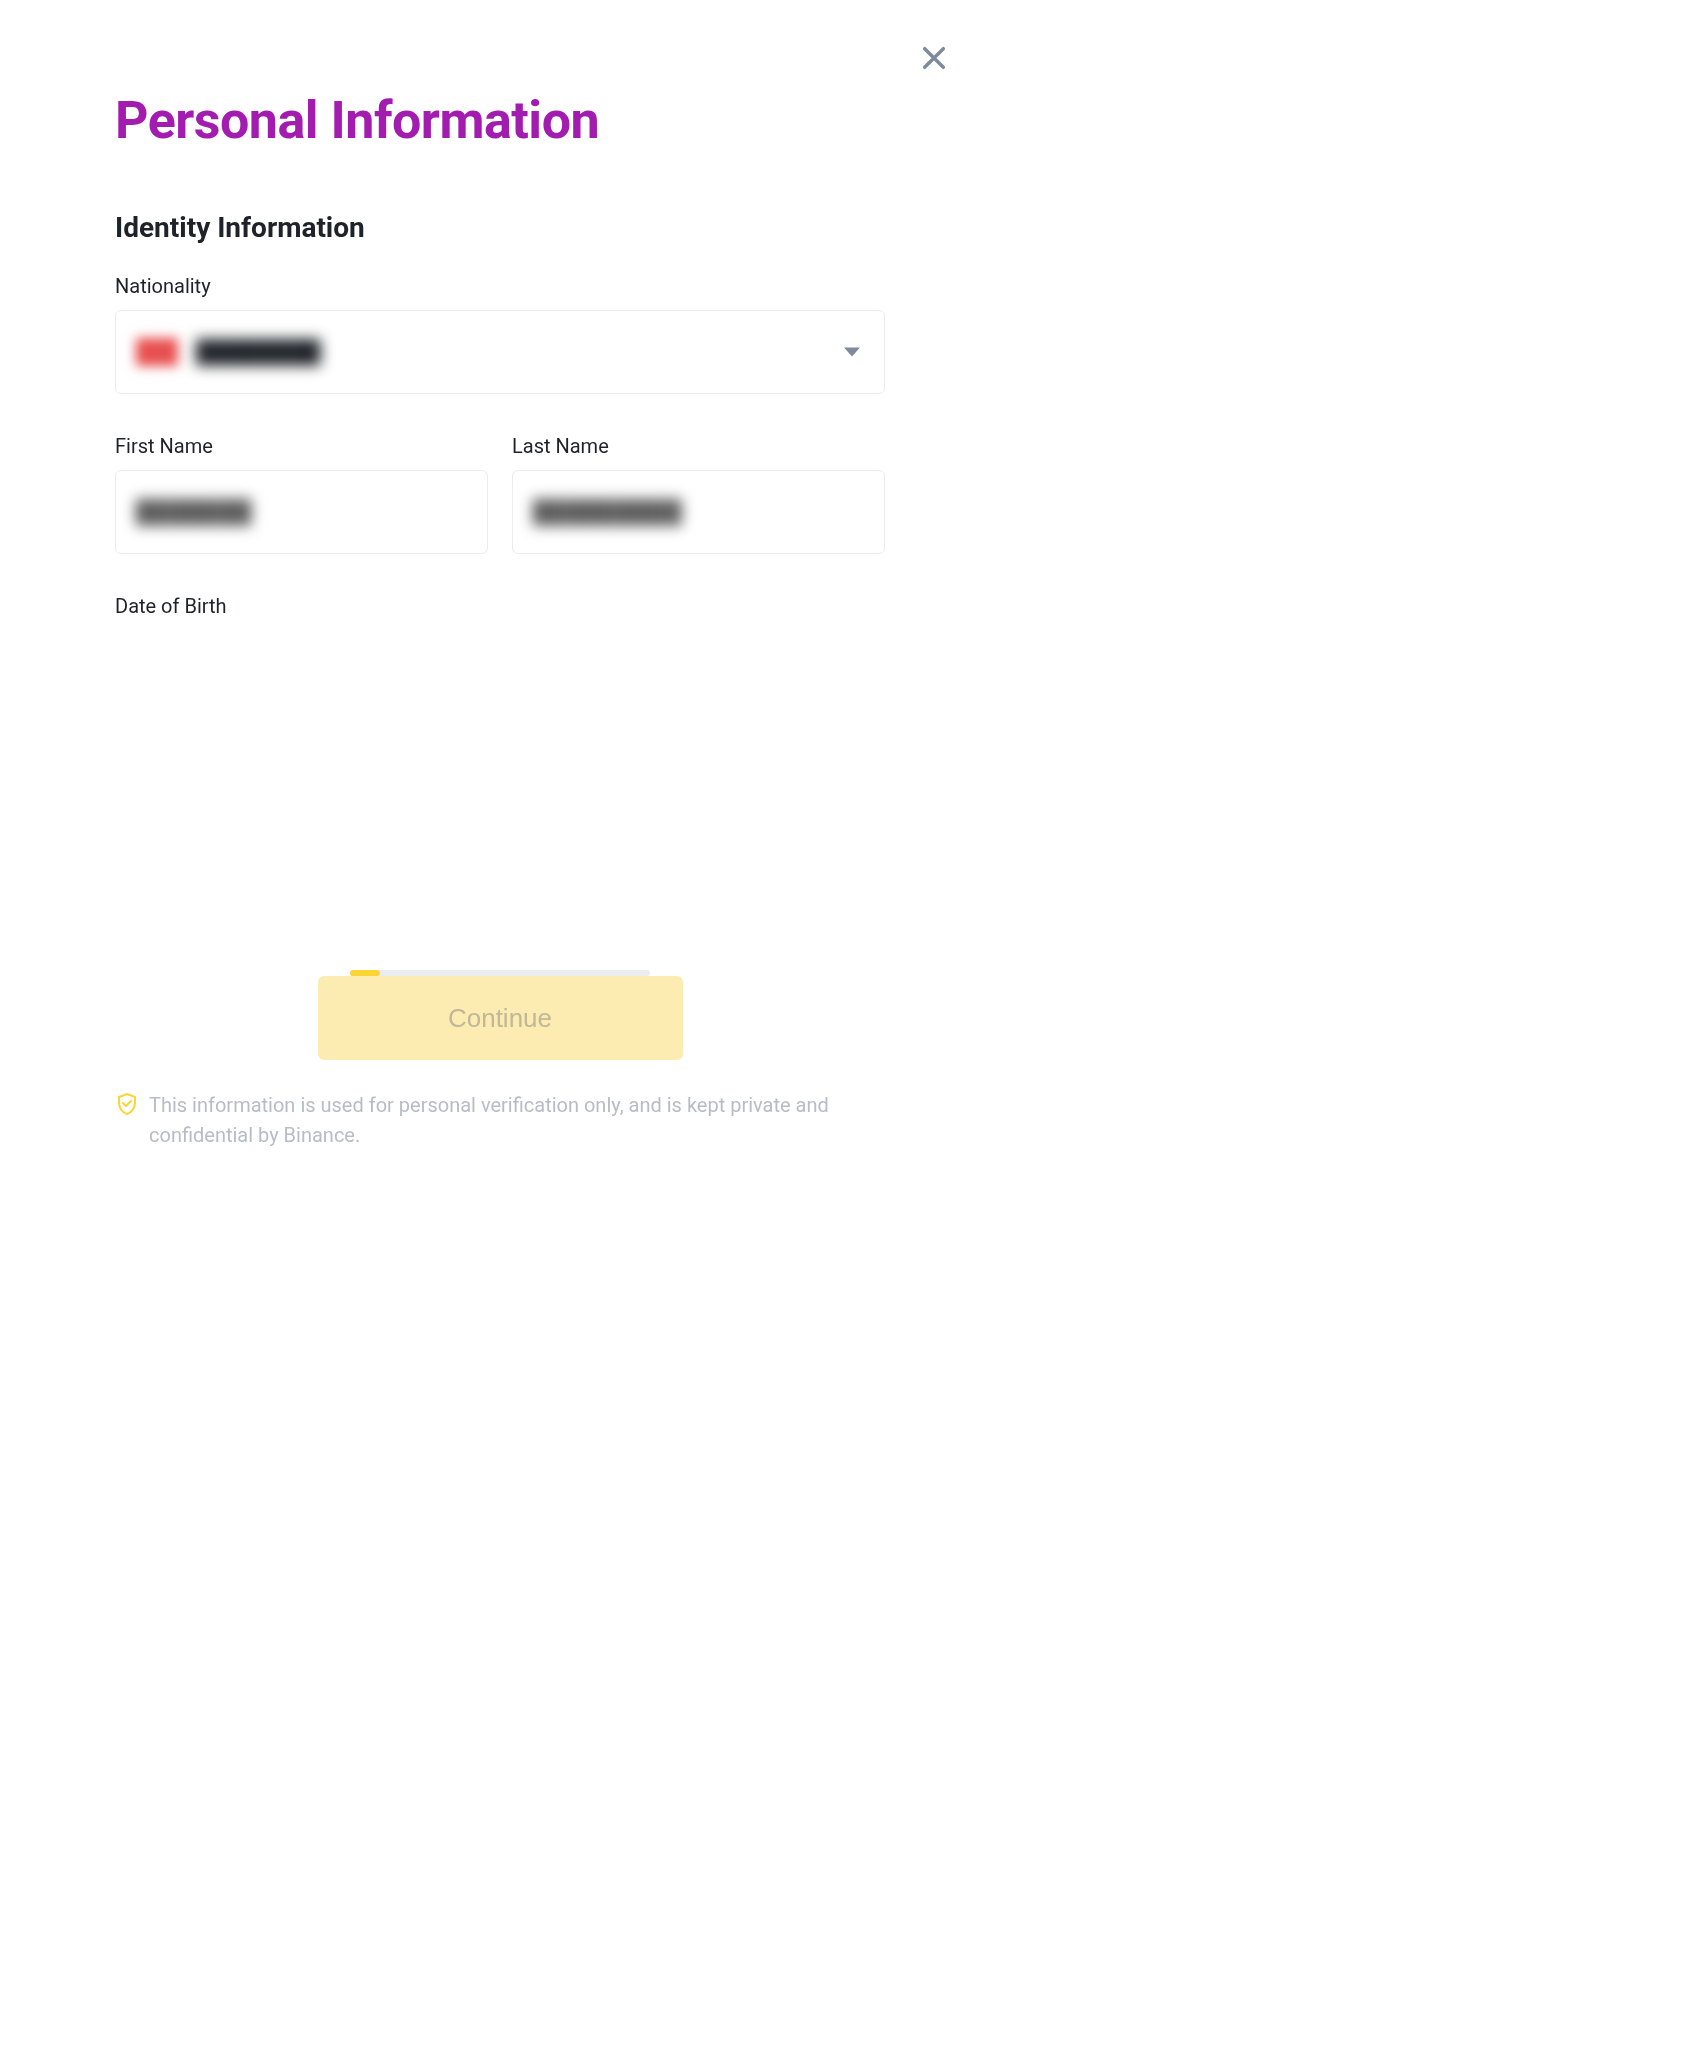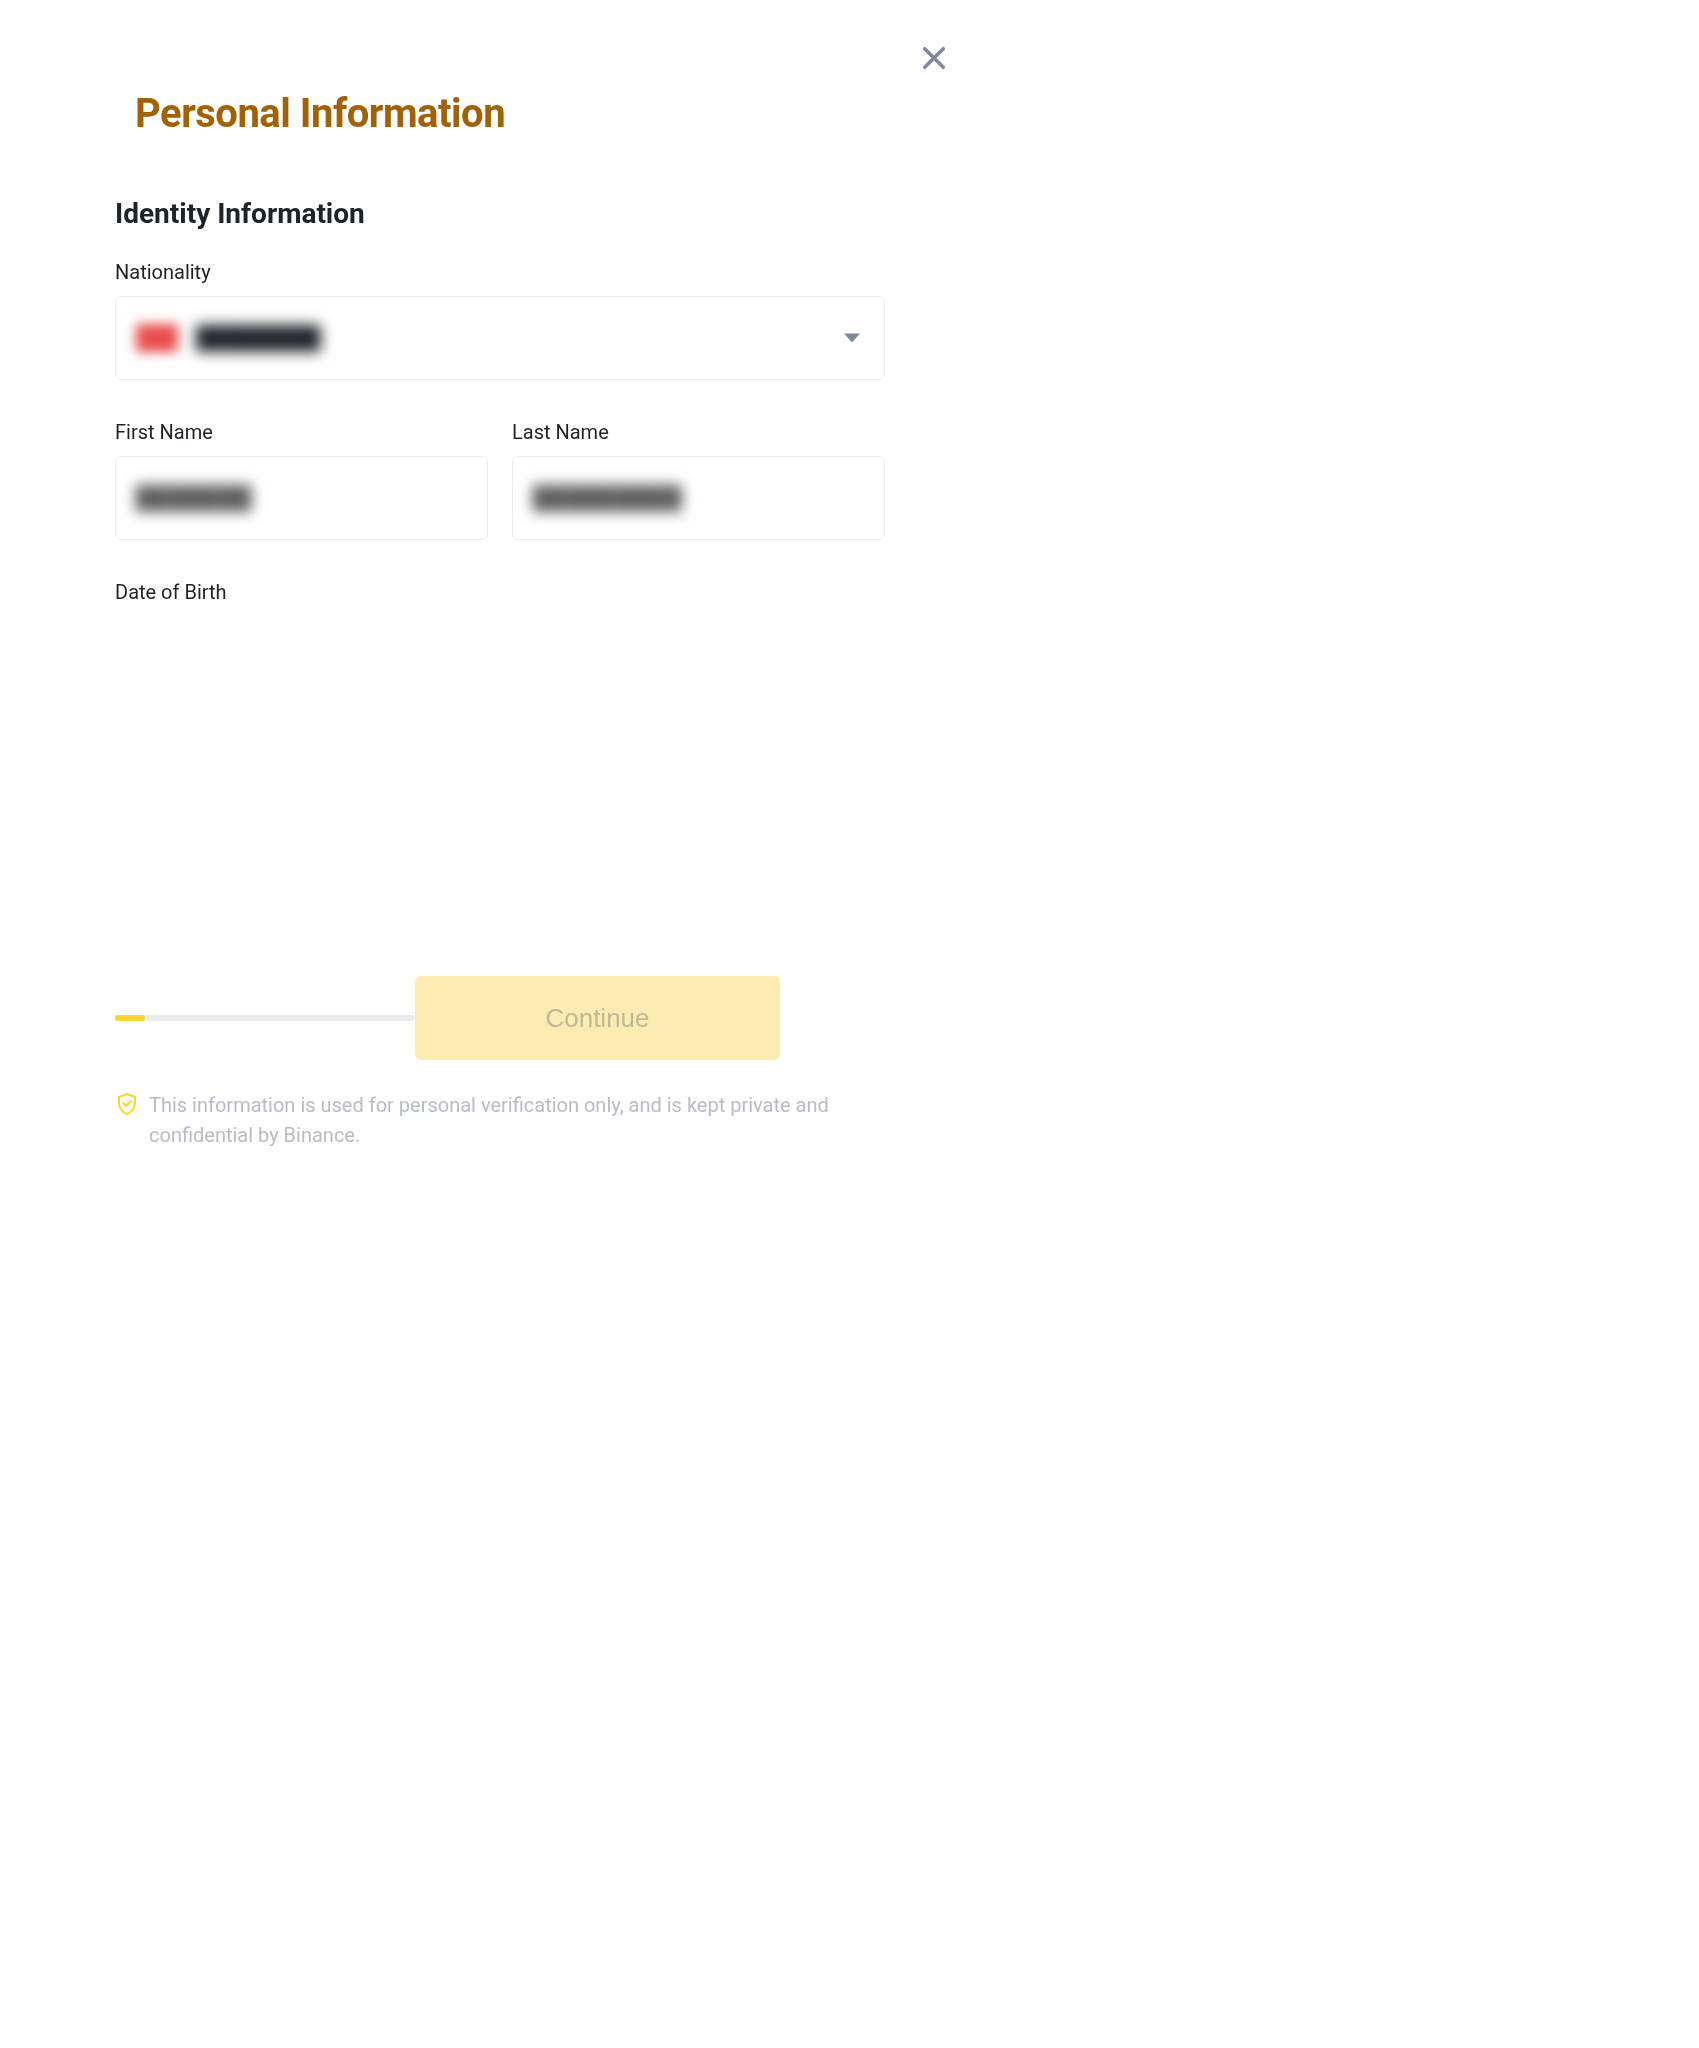--- a/index.html
+++ b/index.html
@@ -27,27 +27,26 @@
     align-items: center;
     justify-content: center;
   }
   .close-btn svg {
     width: 28px;
     height: 28px;
     stroke: #808a9d;
     stroke-width: 3;
   }
   .page-title {
-    font-size: 40px;
+    font-size: 52px;
     font-weight: 700;
-    color: #a16207;
+    color: #a21caf;
     margin-top: 50px;
     margin-bottom: 60px;
     letter-spacing: -0.5px;
-    margin-left: 20px;
   }
   .section-title {
     font-size: 28px;
     font-weight: 700;
     color: #1e2329;
     margin-bottom: 30px;
   }
   .field-group {
     margin-bottom: 40px;
   }
@@ -139,22 +138,23 @@
   }
   .bottom-area {
     position: absolute;
     bottom: 50px;
     left: 115px;
     right: 115px;
   }
   .action-row {
     display: flex;
     align-items: center;
-    justify-content: flex-start;
+    justify-content: flex-end;
     margin-bottom: 30px;
+    flex-direction: column;
   }
   .progress-bar {
     width: 300px;
     height: 6px;
     background: #eaecef;
     border-radius: 3px;
     position: relative;
   }
   .progress-fill {
     position: absolute;

